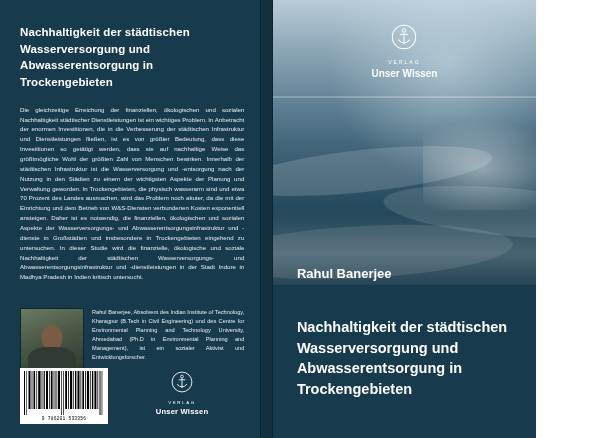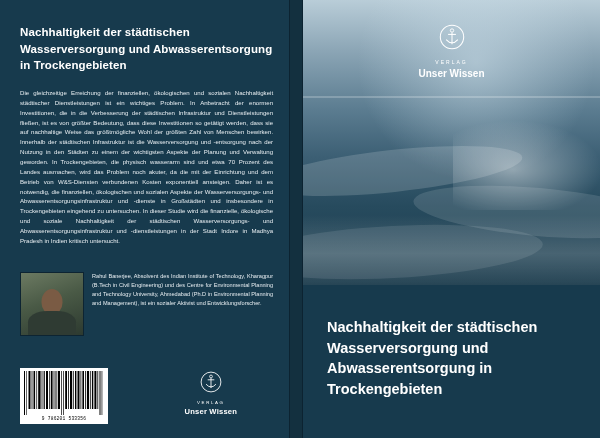--- a/index.html
+++ b/index.html
@@ -8,21 +8,21 @@
     background: #ffffff;
   }
   body {
     width: 600px;
     height: 438px;
     font-family: "Liberation Sans", sans-serif;
     overflow: hidden;
   }
   .cover {
     position: relative;
-    width: 600px;
+    width: 536px;
     height: 438px;
     display: flex;
   }
 
   
   .back-cover {
     position: relative;
     width: 290px;
     height: 438px;
     background: #173a4d;
@@ -317,16 +317,17 @@
         <circle cx="20" cy="10" r="2.6" fill="none" stroke="#ffffff" stroke-width="1.4"></circle>
         <line x1="20" y1="13" x2="20" y2="31" stroke="#ffffff" stroke-width="1.6"></line>
         <line x1="14" y1="16" x2="26" y2="16" stroke="#ffffff" stroke-width="1.6"></line>
         <path d="M11 24 Q20 34 29 24" fill="none" stroke="#ffffff" stroke-width="1.6"></path>
       </svg>
       <div class="verlag">VERLAG</div>
       <div class="name">Unser Wissen</div>
     </div>
 
     <div class="front-band"></div>
+    <div class="front-author">Rahul Banerjee</div>
     <div class="front-title">Nachhaltigkeit der städtischen Wasserversorgung und Abwasserentsorgung in Trockengebieten</div>
   </div>
 
 </div>
 
 </body></html>

